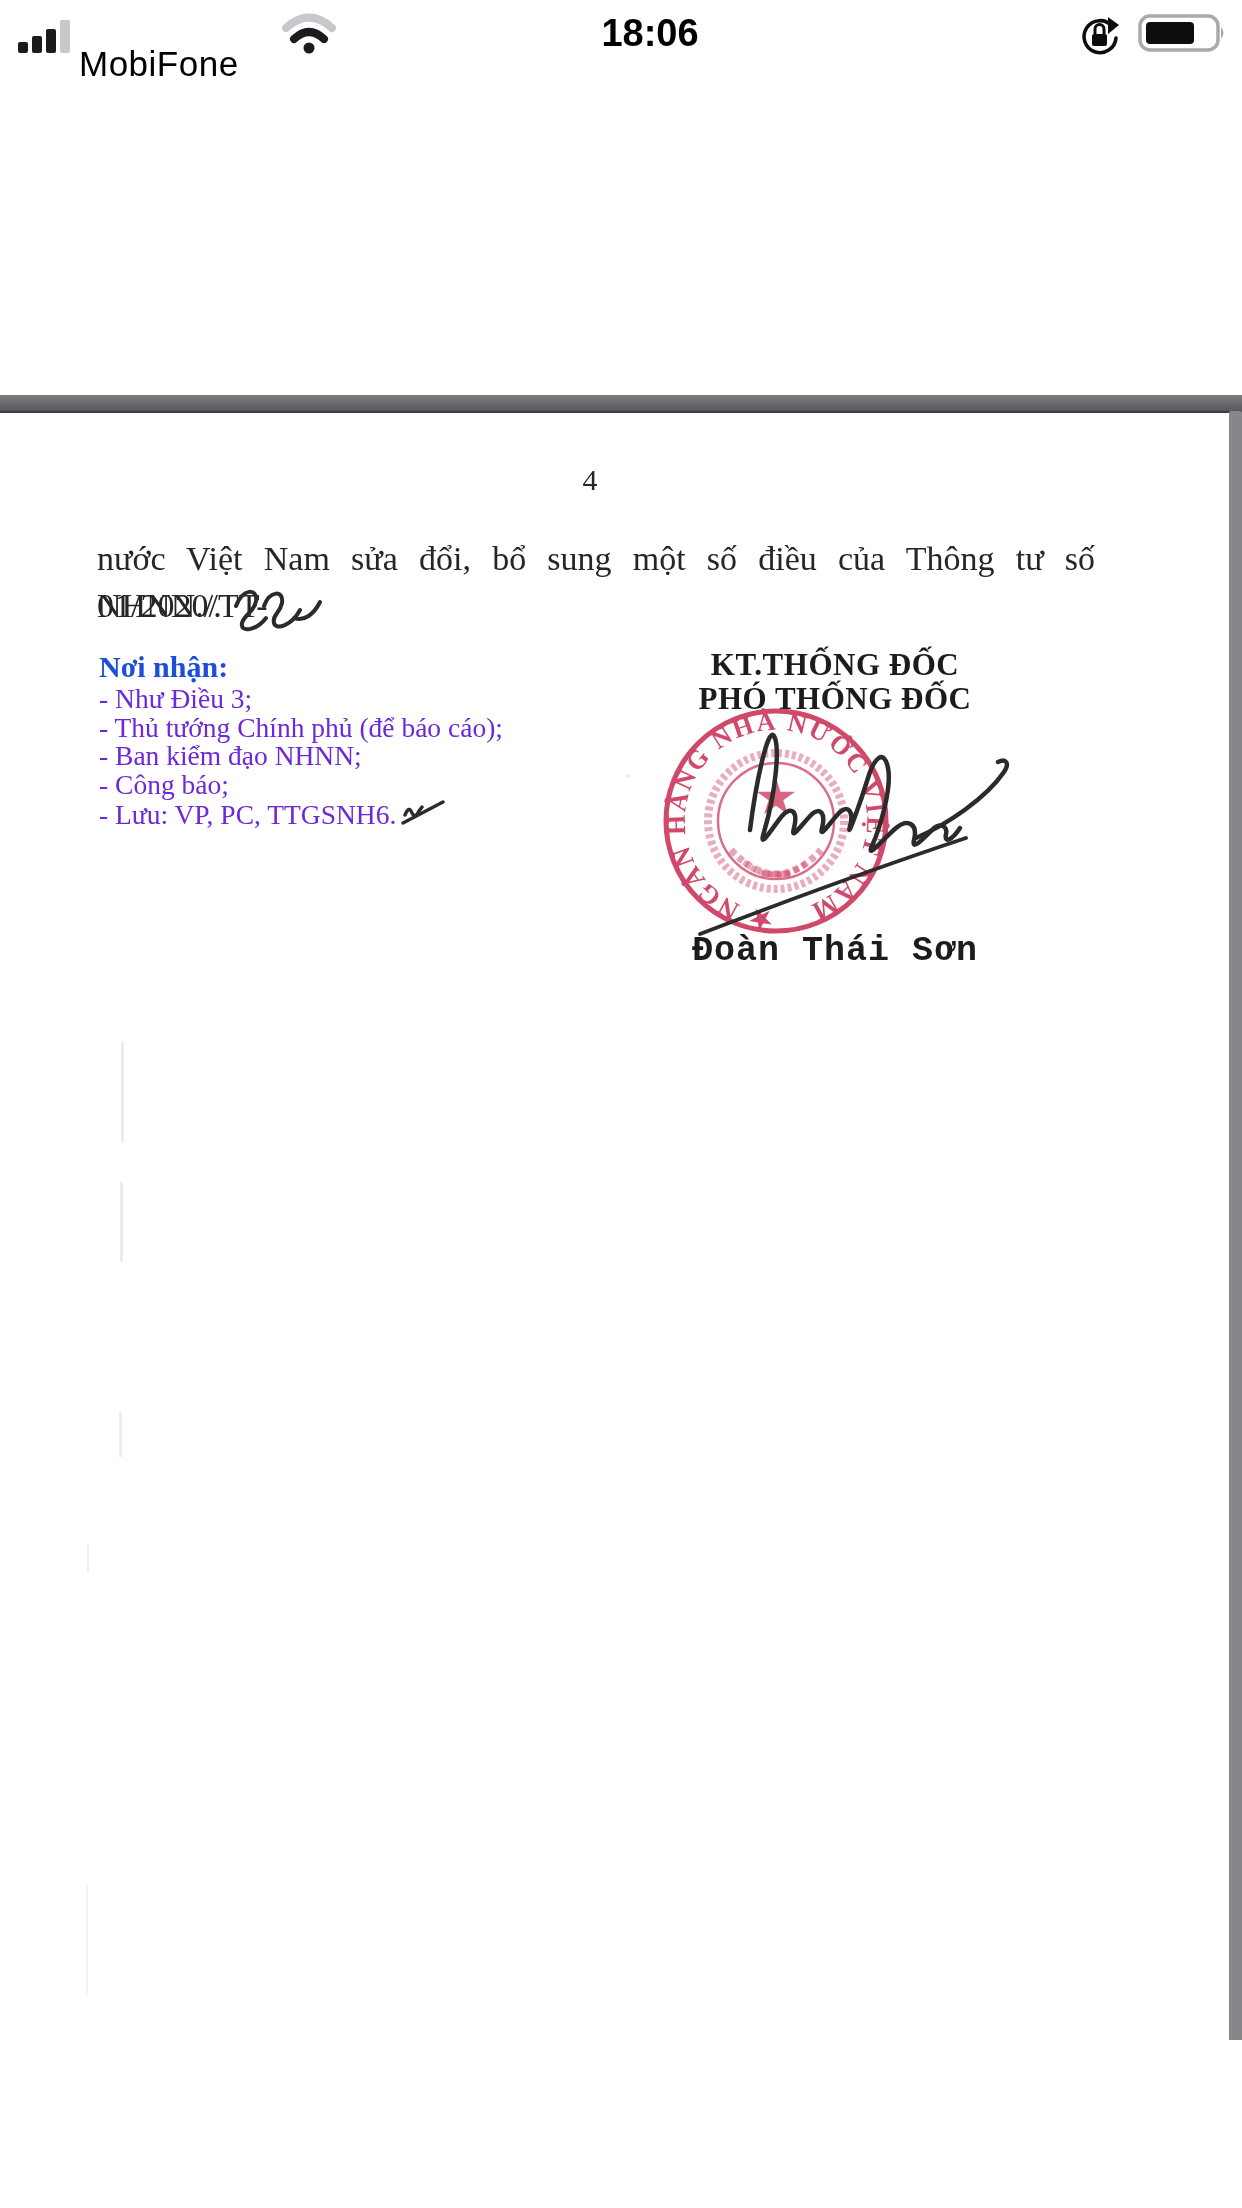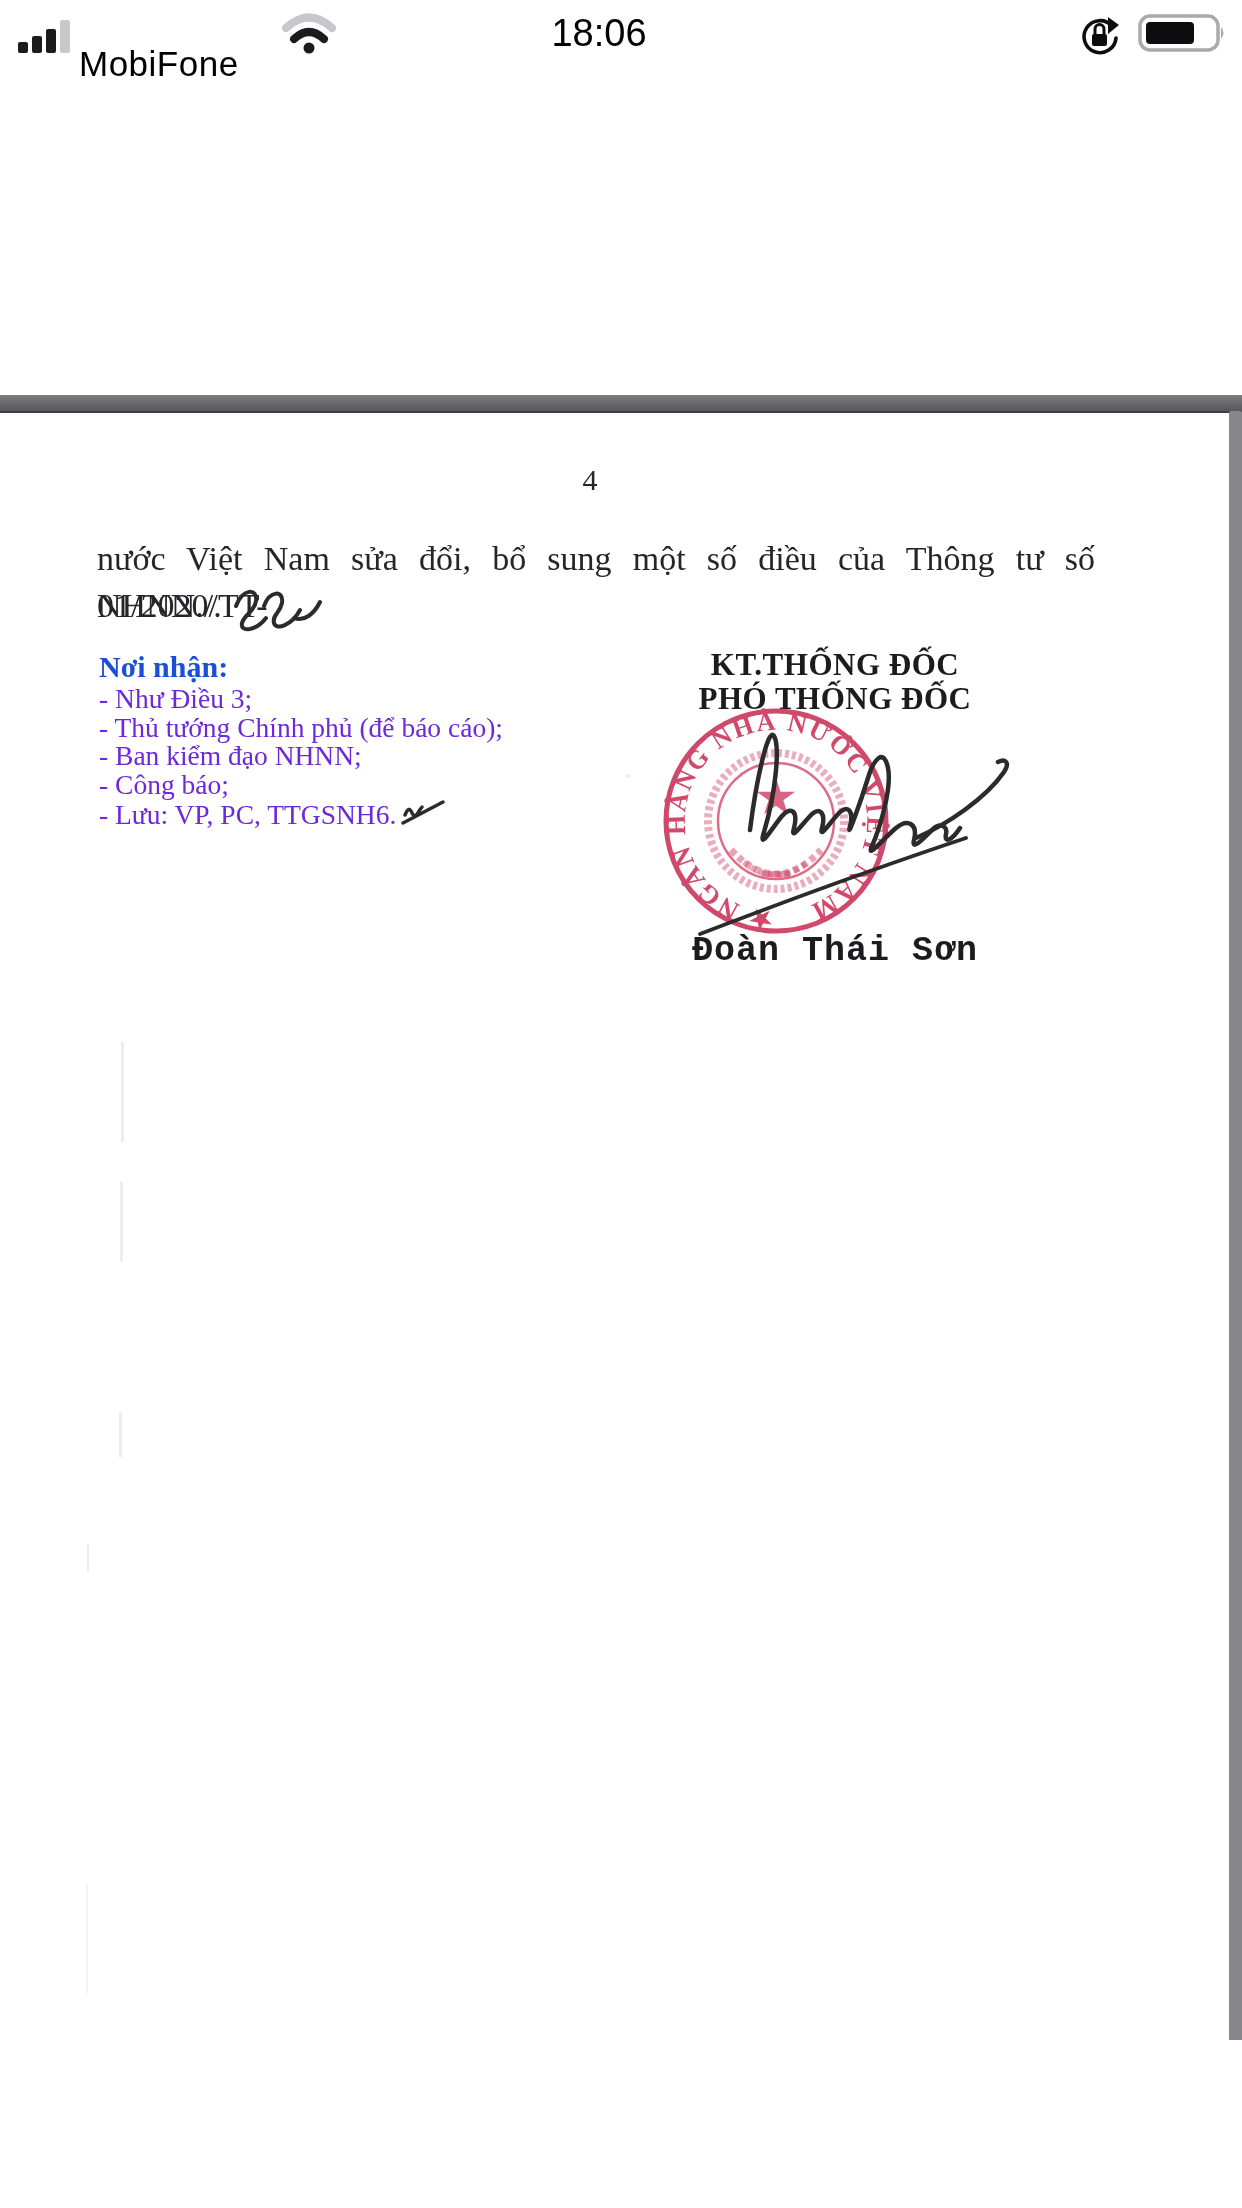--- a/index.html
+++ b/index.html
@@ -3,21 +3,21 @@
 <meta charset="utf-8">
 <style>
   html,body{margin:0;padding:0;}
   body{width:1242px;height:2208px;background:#fff;position:relative;overflow:hidden;
        font-family:"Liberation Sans","DejaVu Sans",sans-serif;}
   .abs{position:absolute;}
 
   
   #status-bar{left:0;top:0;width:1242px;height:70px;background:#fff;}
   #carrier{left:79px;top:16px;font-size:35px;color:#000;letter-spacing:.5px;margin-top:28px;}
-  #clock{left:499px;top:12px;width:200px;text-align:center;font-size:38px;font-weight:400;color:#000;}
+  #clock{left:550px;top:12px;width:200px;text-align:center;font-size:38px;font-weight:700;color:#000;}
 
   
   #browser-bar{left:0;top:84px;width:1242px;height:100px;background:#fff;}
   #url-group{left:0;top:96px;width:1242px;height:72px;display:flex;justify-content:center;
              align-items:center;gap:16px;}
   #url-text{font-size:44px;font-weight:700;color:#111;}
   #done-btn{right:58px;top:102px;font-size:45px;font-weight:600;color:#1a7af0;background:none;border:none;padding:0;}
 
   
   #viewer{left:0;top:184px;width:1242px;height:1856px;background:#fff;}

